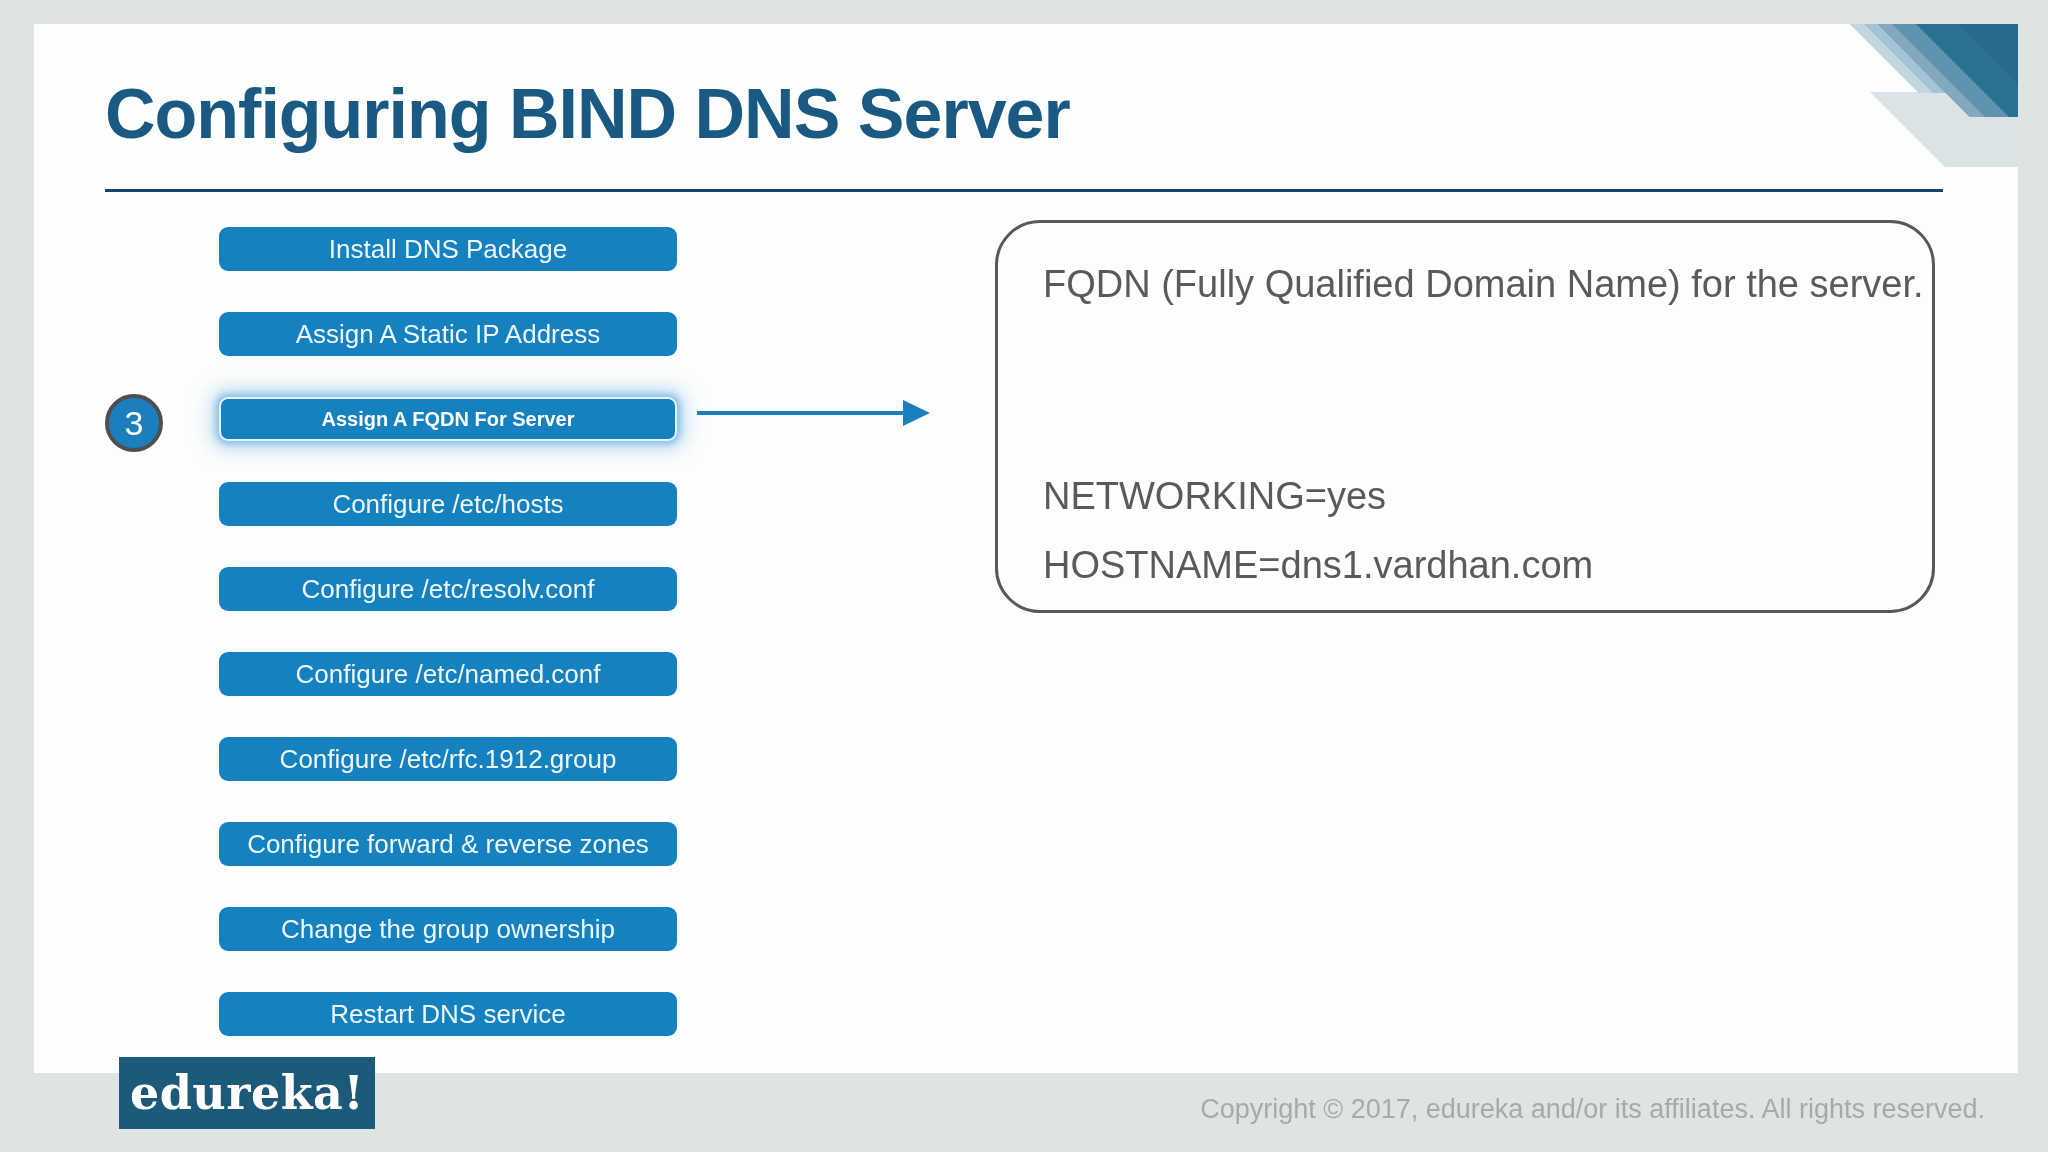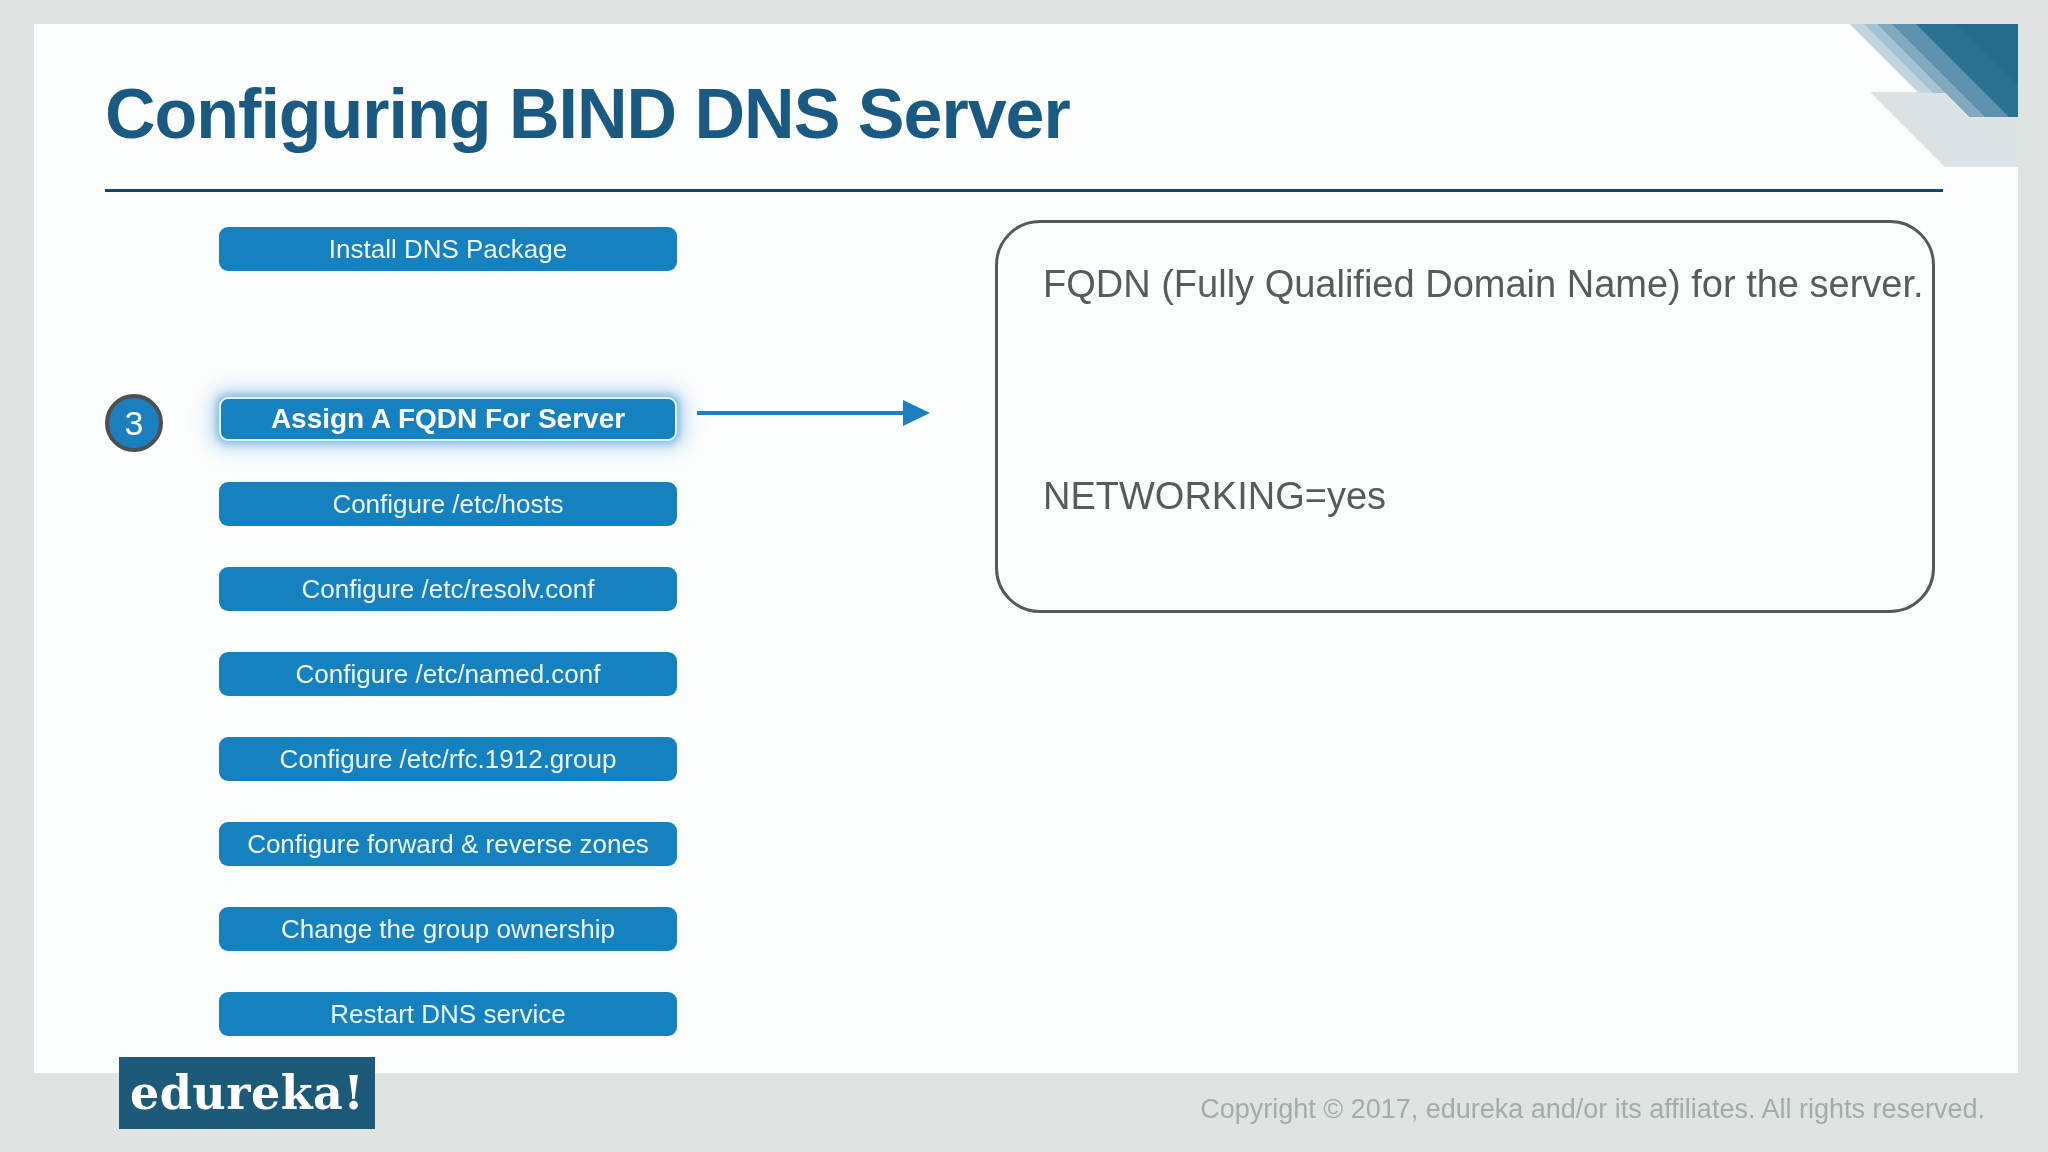--- a/index.html
+++ b/index.html
@@ -50,21 +50,21 @@
     color: #eef8fe;
     font-size: 26px;
     display: flex;
     align-items: center;
     justify-content: center;
     text-align: center;
     margin-left: 24px;
   }
   .step.highlight {
     font-weight: bold;
-    font-size: 28px;
+    font-size: 20px;
     color: #ffffff;
     border: 2px solid #e4f2fb;
     box-shadow: 0 0 6px 3px rgba(130,185,228,0.9), 0 0 18px 9px rgba(150,200,235,0.55);
   }
 
   .badge {
     position: absolute;
     left: 71px; top: 370px;
     width: 58px; height: 58px;
     box-sizing: border-box;
@@ -154,35 +154,37 @@
       <polygon points="60,0 74,0 167,93 152,93" fill="#82a9bd"></polygon>
       <polygon points="139,0 200,0 200,61" fill="#266b8c"></polygon>
     </svg>
 
     <h1 class="title">Configuring BIND DNS Server</h1>
     <div class="title-rule"></div>
 
     <div class="badge">3</div>
 
     <div class="step" style="top:203px">Install DNS Package</div>
+    <div class="step" style="top:288px">Assign A Static IP Address</div>
     <div class="step highlight" style="top:373px">Assign A FQDN For Server</div>
     <div class="step" style="top:458px">Configure /etc/hosts</div>
     <div class="step" style="top:543px">Configure /etc/resolv.conf</div>
     <div class="step" style="top:628px">Configure /etc/named.conf</div>
     <div class="step" style="top:713px">Configure /etc/rfc.1912.group</div>
     <div class="step" style="top:798px">Configure forward &amp; reverse zones</div>
     <div class="step" style="top:968px">Restart DNS service</div>
     <div class="step" style="top:883px">Change the group ownership</div>
 
     <div class="arrow-line"></div>
     <div class="arrow-head"></div>
 
     <div class="panel">
       <div class="pline pline1">FQDN (Fully Qualified Domain Name) for the server.</div>
       <div class="pline pline3">NETWORKING=yes</div>
+      <div class="pline pline4">HOSTNAME=dns1.vardhan.com</div>
     </div>
 
   </div>
 
   <div class="logo">edureka!</div>
 
   <div class="copyright">Copyright © 2017, edureka and/or its affiliates. All rights reserved.</div>
 
 </div>
 

